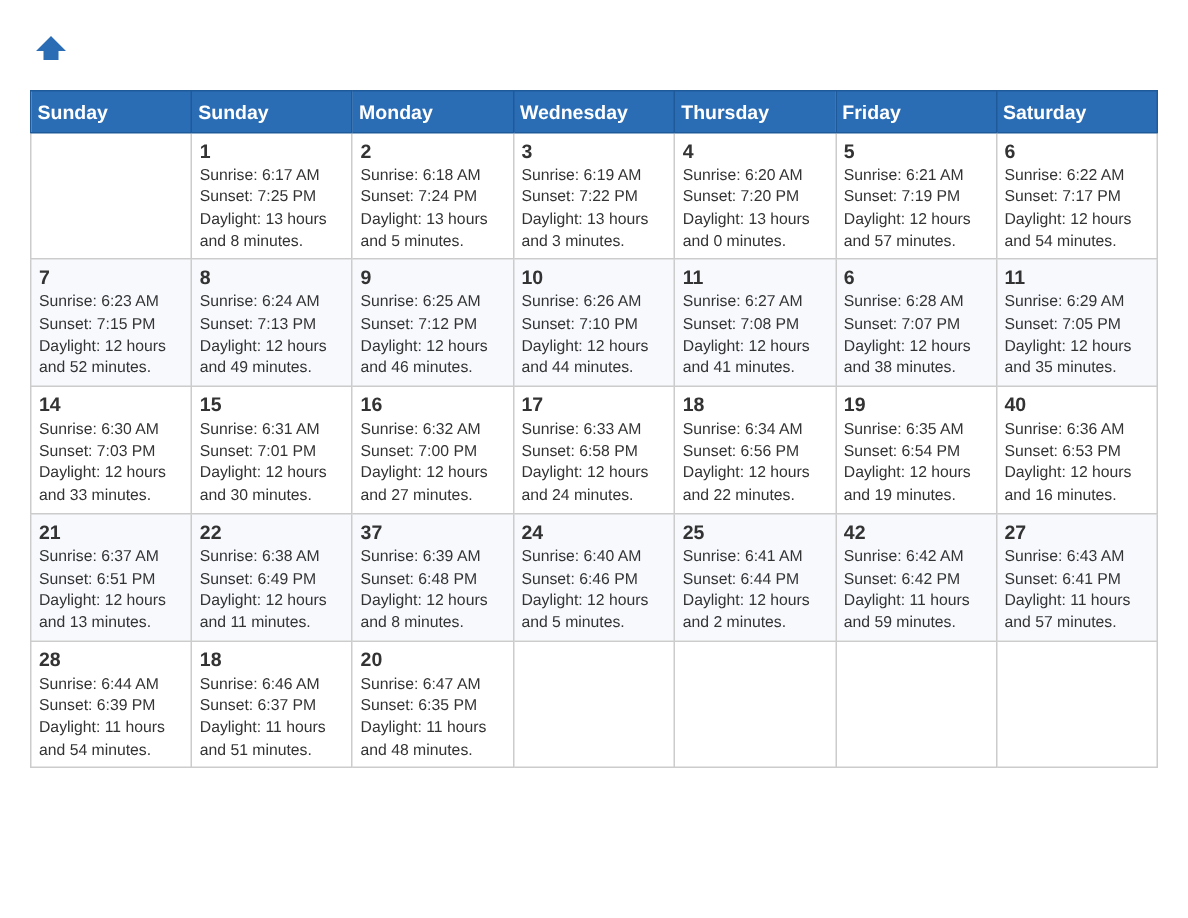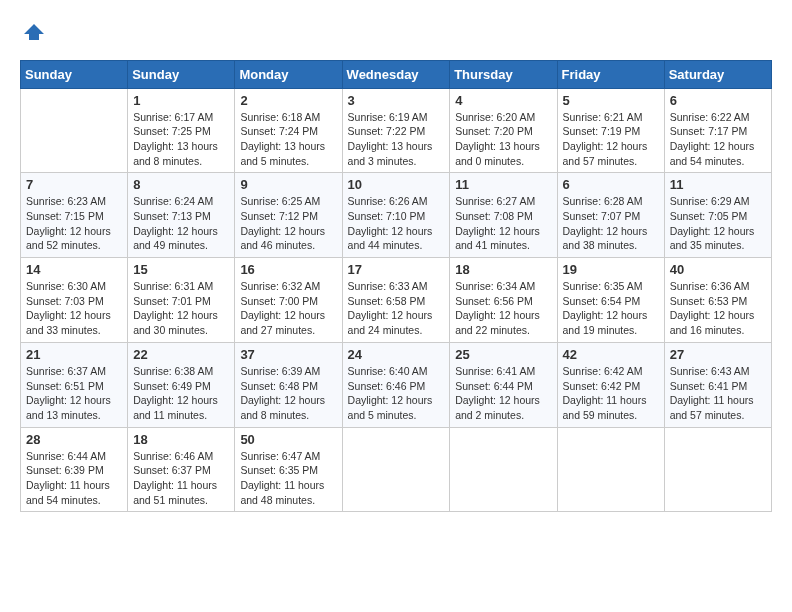--- a/index.html
+++ b/index.html
@@ -239,21 +239,21 @@
       <tr>
         <td>
           <div class="day-number">28</div>
           <div class="day-info">Sunrise: 6:44 AM<br>Sunset: 6:39 PM<br>Daylight: 11 hours and 54 minutes.</div>
         </td>
         <td>
           <div class="day-number">18</div>
           <div class="day-info">Sunrise: 6:46 AM<br>Sunset: 6:37 PM<br>Daylight: 11 hours and 51 minutes.</div>
         </td>
         <td>
-          <div class="day-number">50</div>
+          <div class="day-number">20</div>
           <div class="day-info">Sunrise: 6:47 AM<br>Sunset: 6:35 PM<br>Daylight: 11 hours and 48 minutes.</div>
         </td>
         <td class="empty-cell"></td>
         <td class="empty-cell"></td>
         <td class="empty-cell"></td>
         <td class="empty-cell"></td>
       </tr>
     </tbody>
 </table>
 

